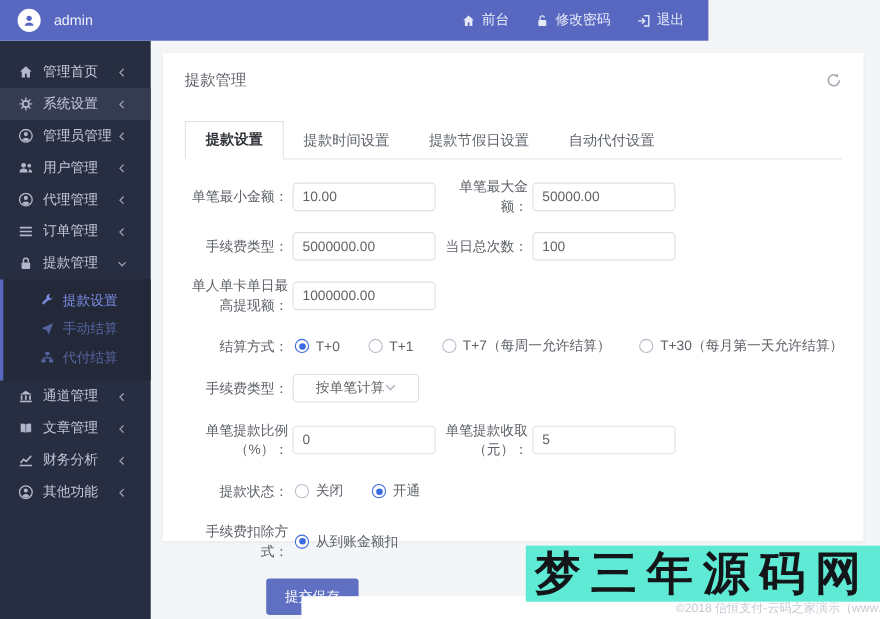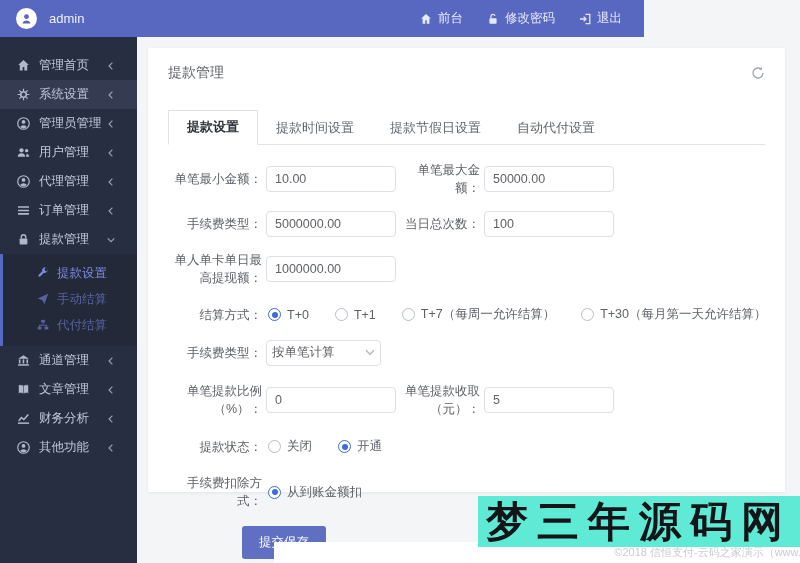--- a/index.html
+++ b/index.html
@@ -34,21 +34,21 @@
   .tabs { margin:17px 20px 0 20px; border-bottom:1px solid #e0e3e9; display:flex; align-items:flex-end; }
   .tab { font-size:13px; color:#5f646c; padding:7px 18px 8px 18px; cursor:pointer; position:relative; top:1px; }
   .tab.active { color:#303339; font-weight:bold; background:#fff; border:1px solid #e0e3e9; border-bottom:1px solid #fff; }
 
   
   .form { padding-top:2px; }
   .frow { display:flex; align-items:center; margin-top:14px; }
   .flabel { width:90px; margin-left:24px; text-align:right; font-size:12.5px; color:#5d6168; line-height:1.45; flex:0 0 auto; }
   .flabel2 { width:80px; margin-left:4px; text-align:right; font-size:12.5px; color:#5d6168; line-height:1.45; flex:0 0 auto; }
   .finput { width:130px; height:26px; margin-left:4px; border:1px solid #dcdfe6; border-radius:4px; font-size:12.5px; color:#606266; padding:0 8px; font-family:"Liberation Sans",sans-serif; background:#fff; }
-  .select { width:115px; height:26px; margin-left:4px; border:1px solid #dcdfe6; border-radius:4px; display:flex; align-items:center; justify-content:space-between; padding:0 5px; font-size:12.5px; color:#606266; cursor:pointer; background:#fff; }
+  .select { width:115px; height:26px; margin-left:4px; border:1px solid #dcdfe6; border-radius:4px; display:flex; align-items:center; justify-content:space-between; padding:0 20px; font-size:12.5px; color:#606266; cursor:pointer; background:#fff; }
   .select .caret { color:#b3b8c2; }
   .radios { display:flex; align-items:center; gap:26px; margin-left:6px; }
   .radio-opt { display:flex; align-items:center; gap:6px; font-size:12.5px; color:#5d6168; cursor:pointer; }
   .rdot { width:13px; height:13px; border:1px solid #b8bdc9; border-radius:50%; background:#fff; position:relative; flex:0 0 auto; }
   .rdot.checked { border:1.5px solid #3b6be0; }
   .rdot.checked::after { content:''; position:absolute; inset:2.5px; border-radius:50%; background:#3b6be0; }
   .submit-btn { margin:16px 0 0 94px; background:#5f6fc2; color:#fff; font-size:12.5px; border:none; border-radius:3px; padding:8px 17px; cursor:pointer; font-family:"Liberation Sans",sans-serif; }
 
   
   .footer-strip { position:absolute; left:137px; bottom:0; width:663px; height:21px; background:#fff; display:flex; align-items:center; justify-content:flex-end; padding-right:12px; }

